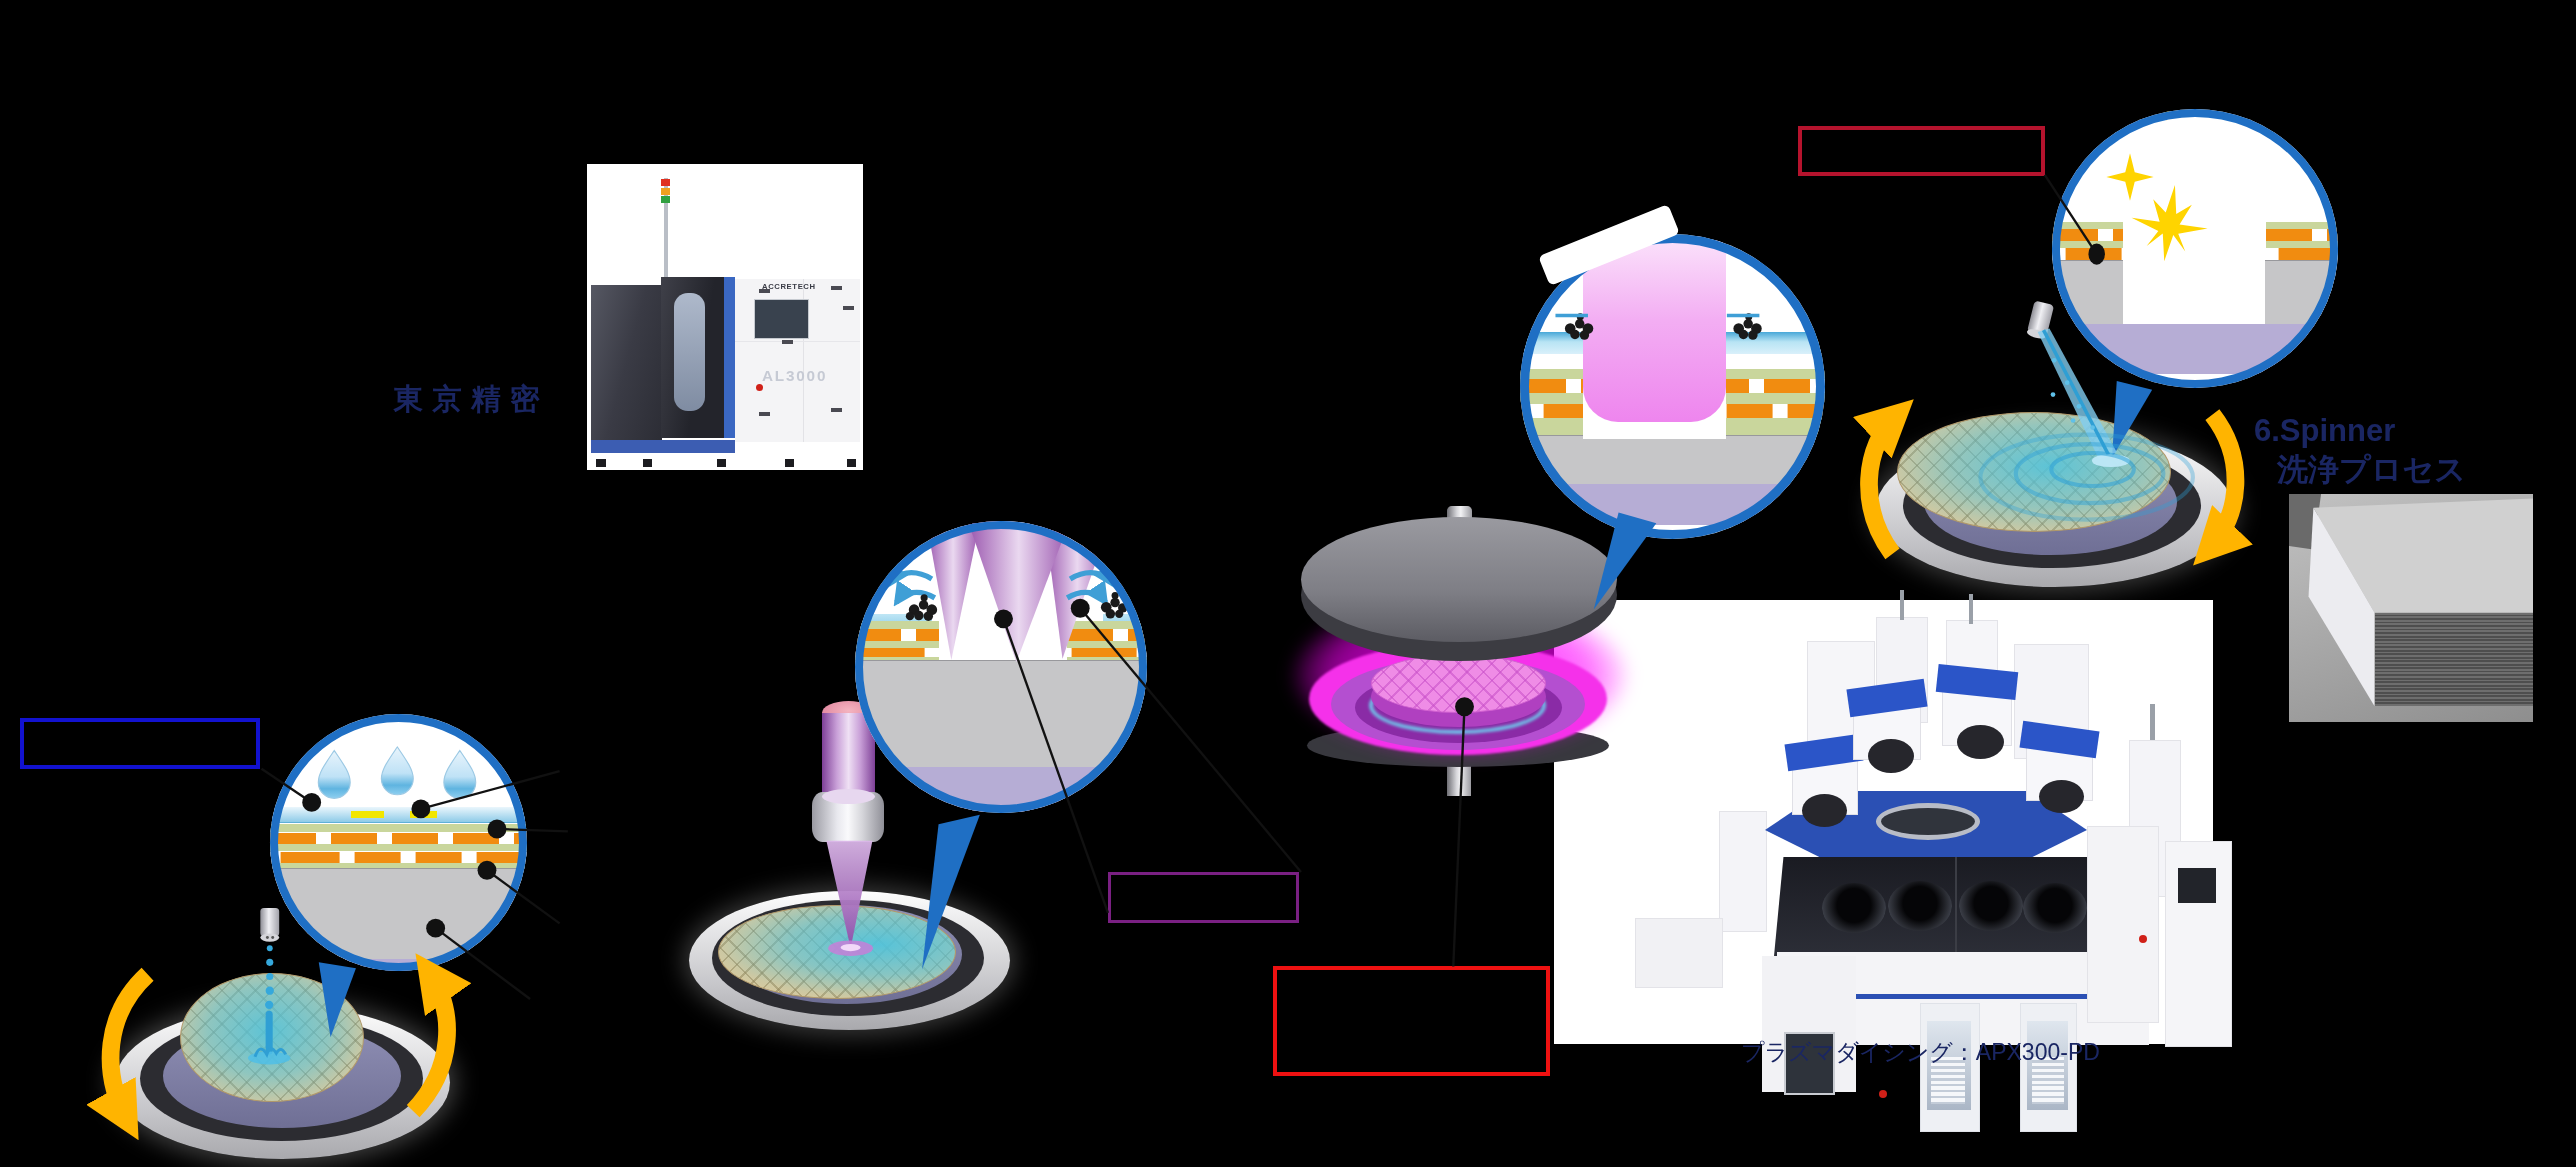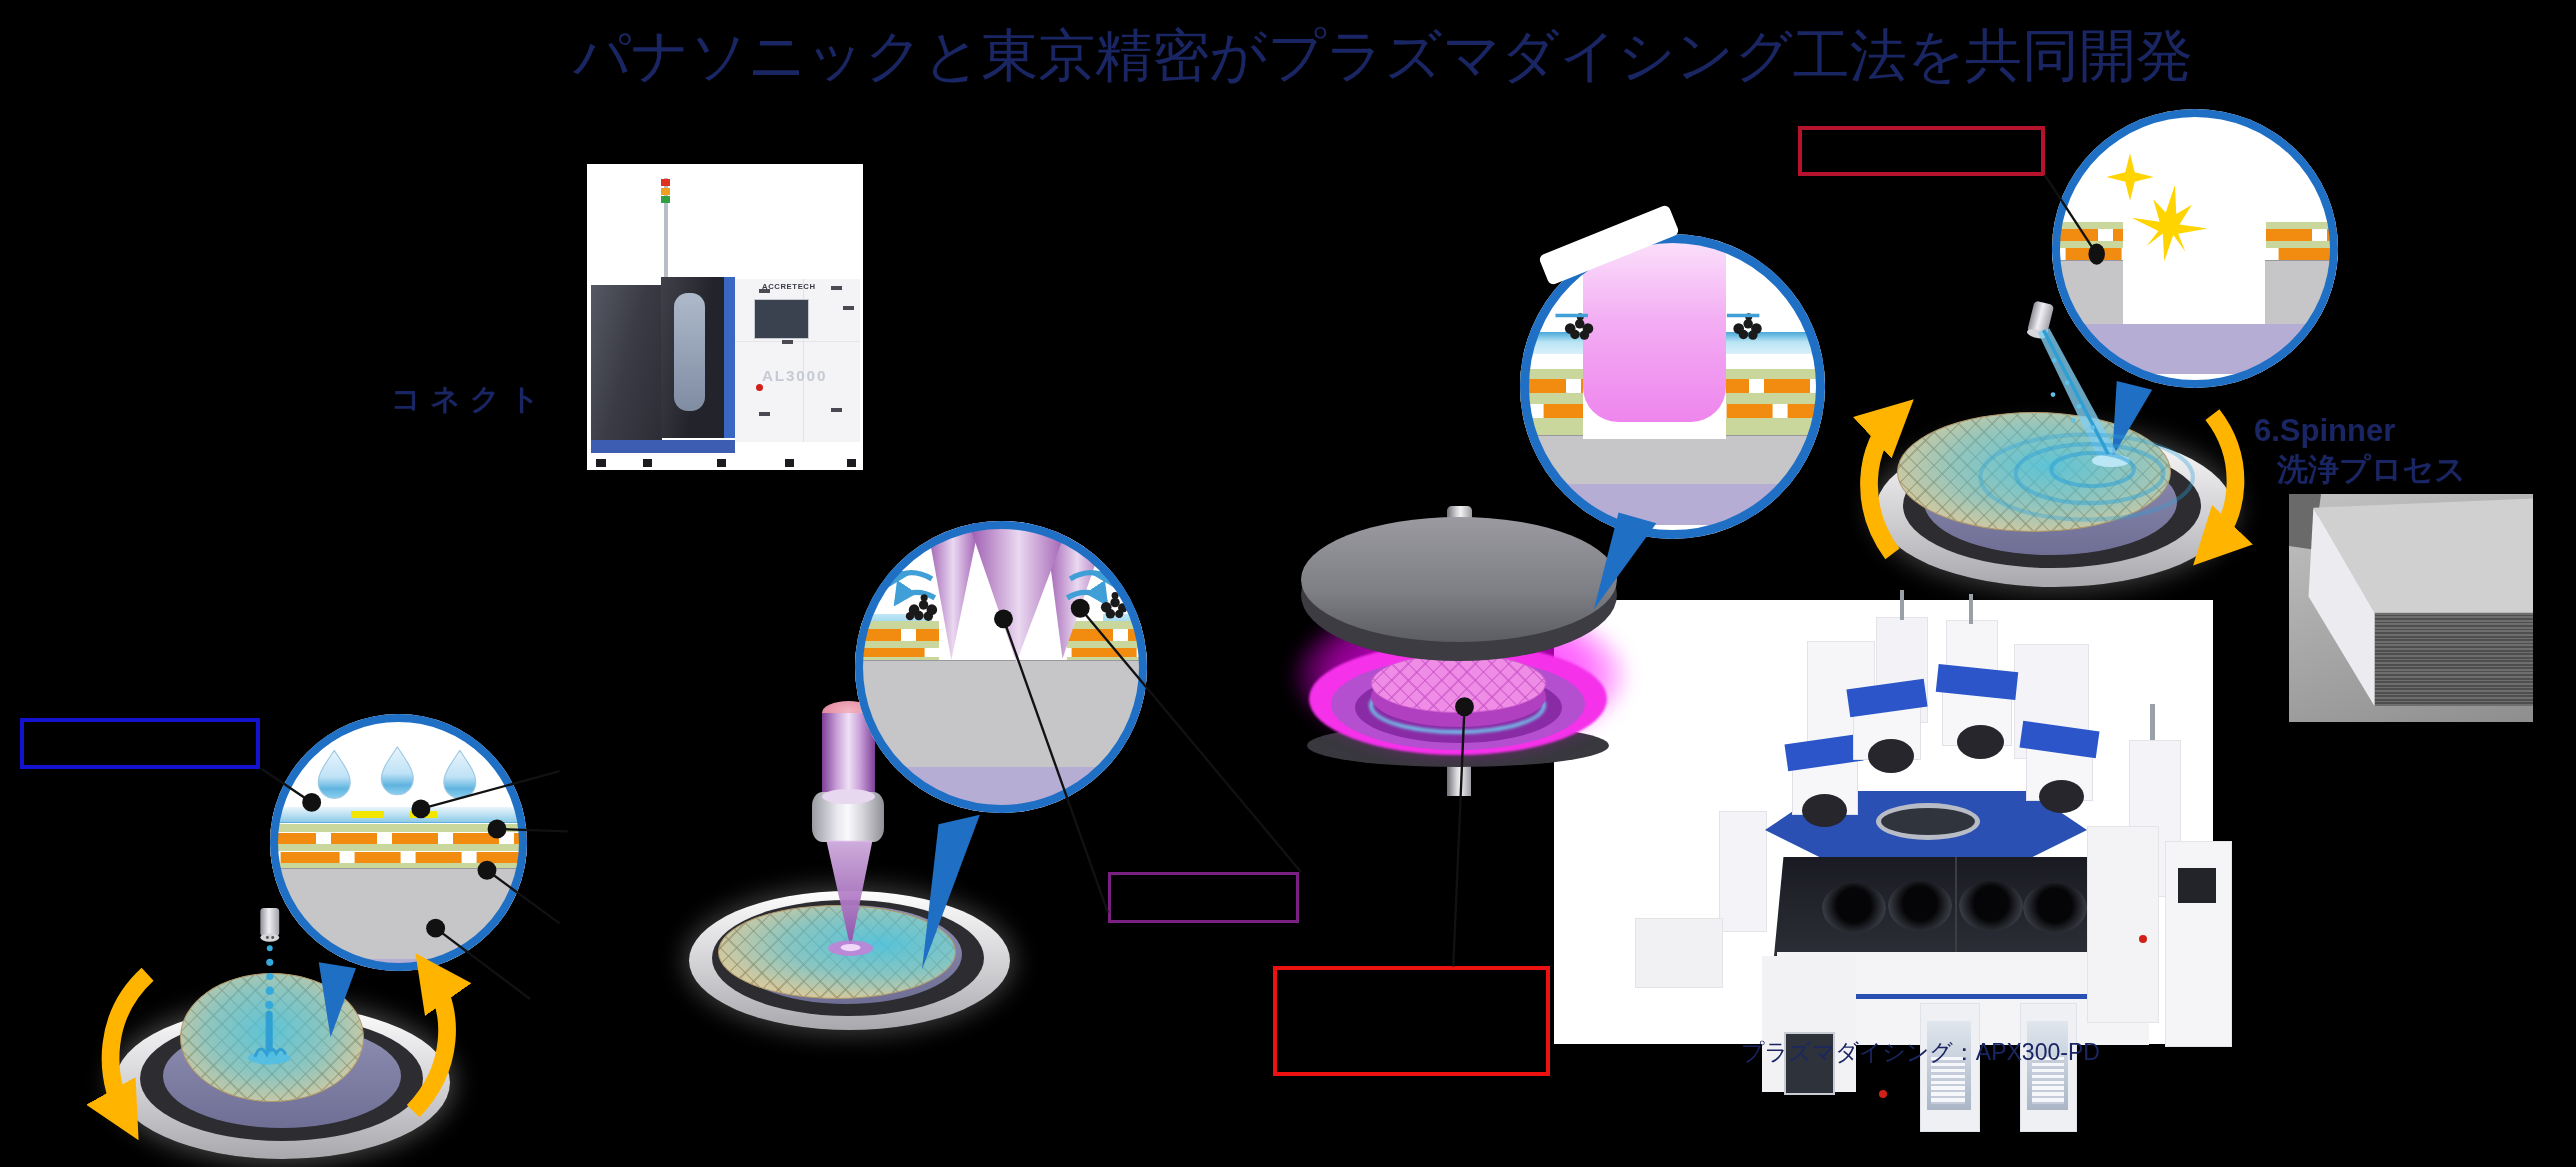--- a/index.html
+++ b/index.html
@@ -410,23 +410,22 @@
       <circle cx="842" cy="1404" r="16"></circle>
       <circle cx="825" cy="1474" r="16"></circle>
       <circle cx="738" cy="1572" r="16"></circle>
       <circle cx="1700" cy="1048" r="16"></circle>
       <circle cx="1830" cy="1030" r="16"></circle>
       <circle cx="2481" cy="1197" r="16"></circle>
       <ellipse cx="3552" cy="430" rx="14" ry="18"></ellipse>
     </g>
   </svg>
 
-  <div class="abs" style="left:573px;top:17.7px;font-size:57px;color:var(--navy);font-weight:500;white-space:nowrap;">パナソニックと東京精密がプラズマダイシング工法を共同開発</div>
-
-  <div class="label" style="left:354px;top:380px;width:195px;font-size:29.5px;font-weight:700;letter-spacing:9.4px;text-align:right;">コネクト</div>
+
+  <div class="label" style="left:354px;top:380px;width:195px;font-size:29.5px;font-weight:700;letter-spacing:9.4px;text-align:right;">東京精密</div>
 
   <div class="label" style="left:2254px;top:413px;font-size:31px;">6.Spinner</div>
   <div class="label" style="left:2277px;top:449px;font-size:31px;">洗浄プロセス</div>
 
   <div class="label" style="left:1741px;top:1037px;width:472px;font-size:23px;font-weight:500;text-align:left;">プラズマダイシング：APX300-PD</div>
 
 </div>
 
 
 </body></html>

